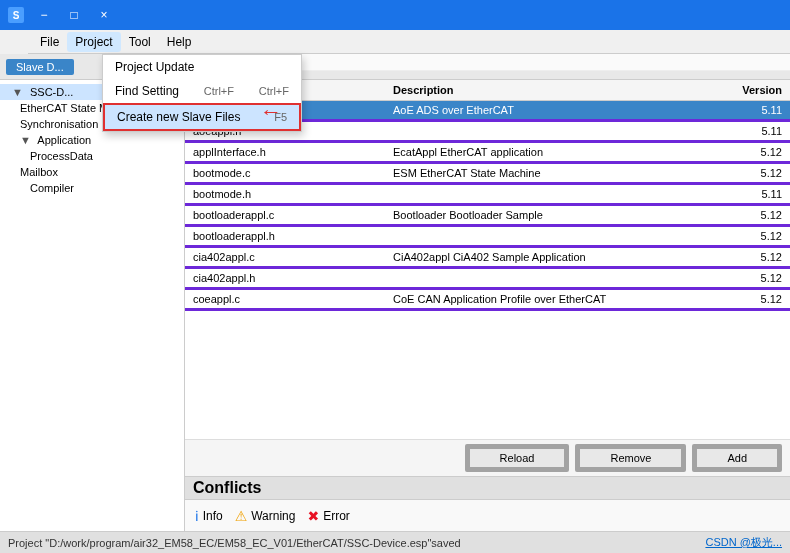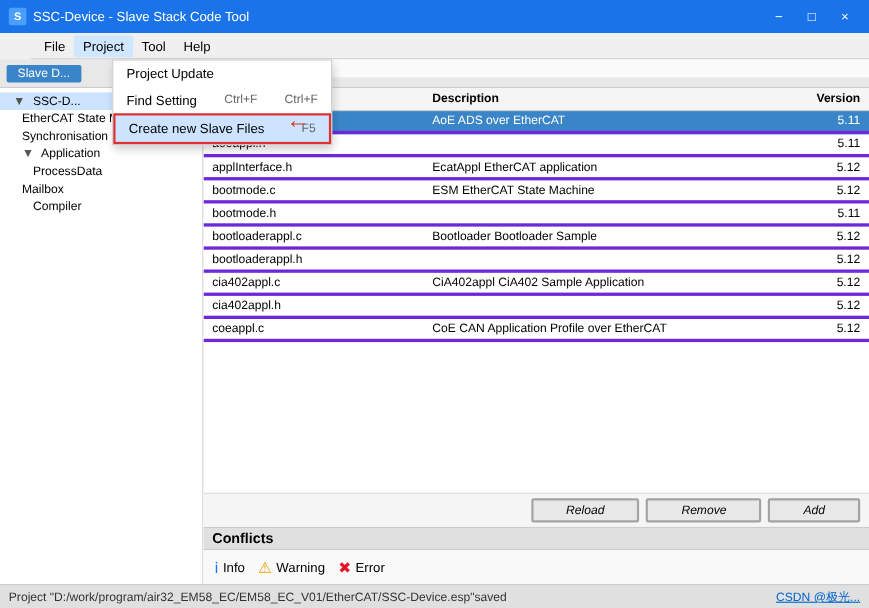--- a/index.html
+++ b/index.html
@@ -155,35 +155,34 @@
       justify-content: flex-end;
       gap: 6px;
       padding: 4px 8px;
       border-top: 1px solid #ddd;
       background: #f5f5f5;
     }
     .action-btn {
       padding: 3px 30px;
       font-size: 11px;
       background: #e8e8e8;
-      border: 2px solid #a3a3a3;
+      border: 5px solid #a3a3a3;
       border-radius: 2px;
       cursor: pointer;
-      font-style: italic;
     }
 
     
     .conflicts-area {
       border-top: 1px solid #ccc;
       background: #f9f9f9;
     }
     .conflicts-header {
       background: #e0e0e0;
       padding: 2px 8px;
-      font-size: 13px;
+      font-size: 16px;
       font-weight: 600;
       border-bottom: 1px solid #ccc;
     }
     .conflicts-icons {
       display: flex;
       align-items: center;
       gap: 12px;
       padding: 6px 10px;
     }
     .conflict-item {
@@ -256,21 +255,20 @@
       z-index: 200;
       font-size: 22px;
       color: #e03030;
     }
   </style>
 </head>
 <body>
 
 <div class="title-bar">
   <div class="title-bar-icon">S</div>
-  <span class="title-bar-title">SSC-Device - Slave Stack Code Tool</span>
   <div class="title-bar-controls">
     <button class="title-btn">−</button>
     <button class="title-btn">□</button>
     <button class="title-btn close">×</button>
   </div>
 </div>
 
 <div class="menu-bar">
   <div class="menu-item">File</div>
   <div class="menu-item active">Project</div>

